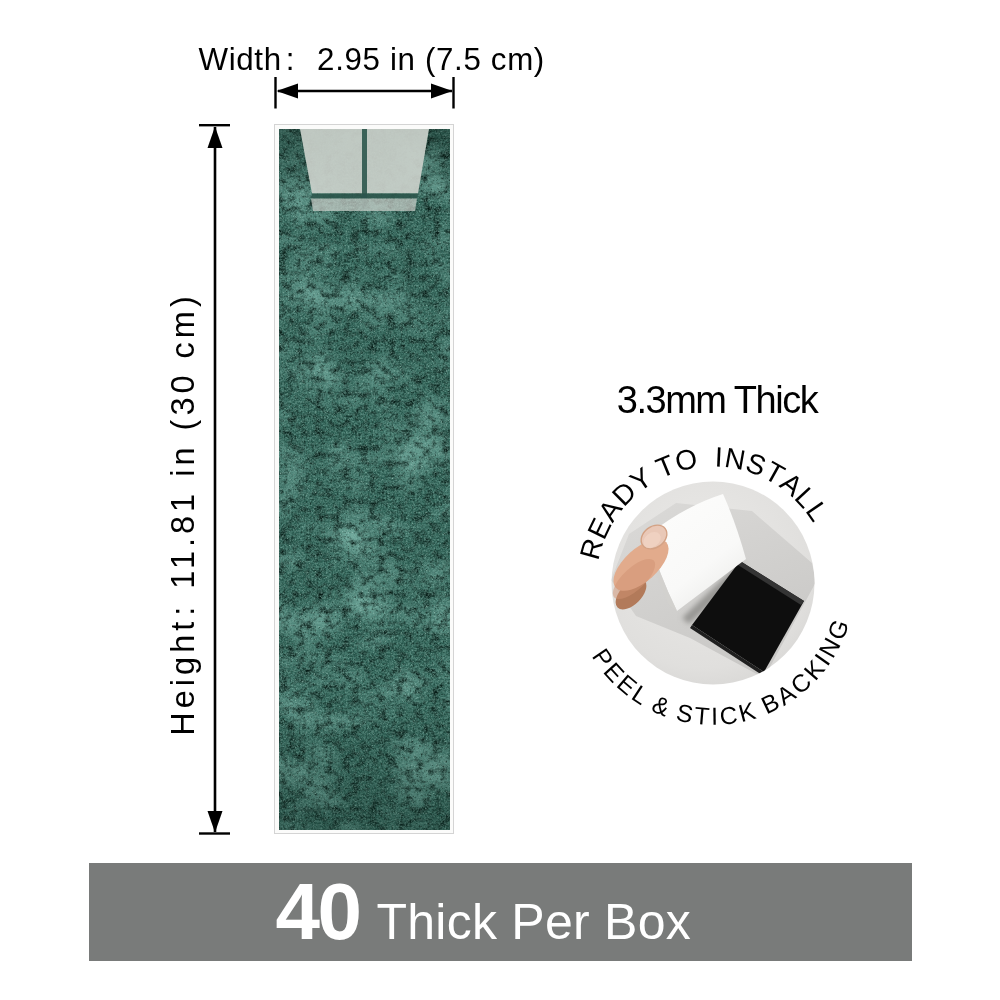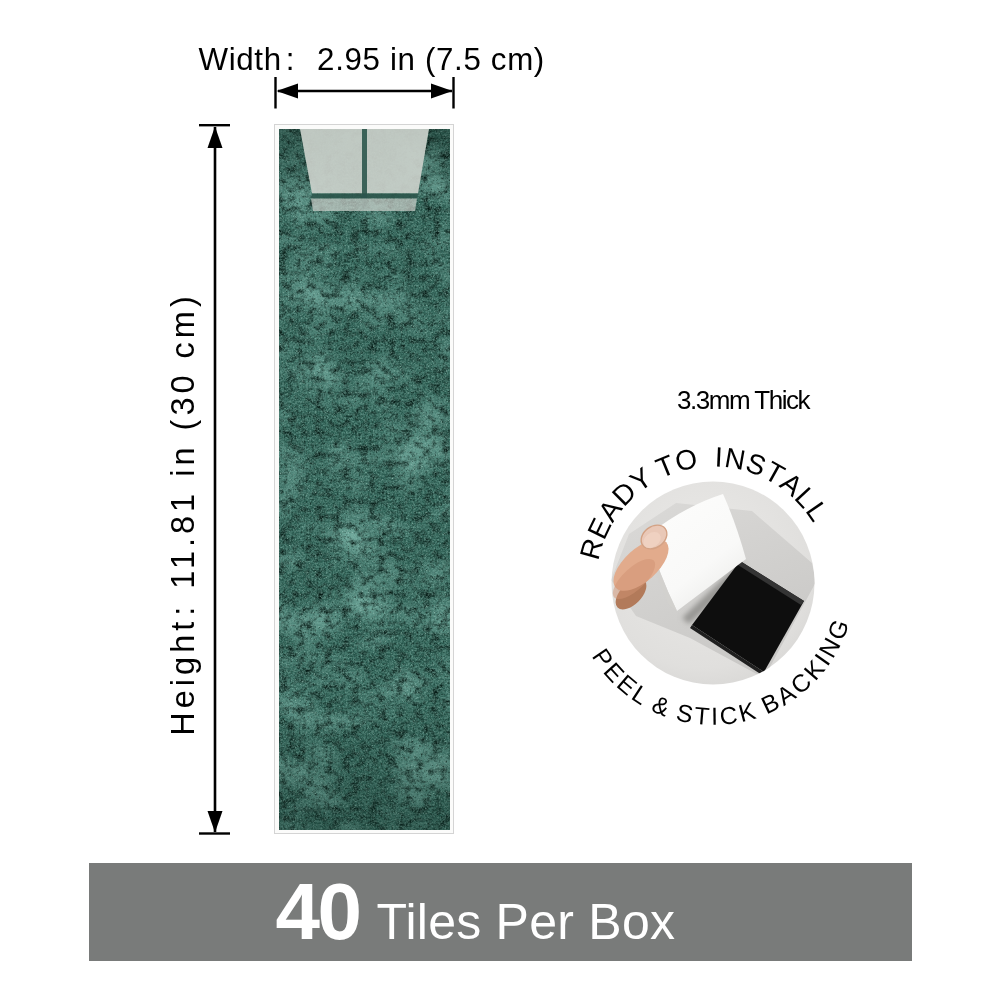--- a/index.html
+++ b/index.html
@@ -74,21 +74,21 @@
 <div class="abs" style="left:-67.2px;top:493.5px;width:500px;height:40px;font-size:32.5px;line-height:40px;letter-spacing:4px;color:#000;white-space:nowrap;transform:rotate(-90deg);transform-origin:center;text-align:center;">Height<span style="margin:0 14px 0 2px;">:</span>11.81 in (30 cm)</div>
 
 <svg class="abs" style="left:192px;top:118px;" width="46" height="724" viewBox="0 0 46 724">
   <line x1="7" y1="7.2" x2="38" y2="7.2" stroke="#000" stroke-width="2.4"></line>
   <line x1="7" y1="715.5" x2="38" y2="715.5" stroke="#000" stroke-width="2.4"></line>
   <line x1="23" y1="9" x2="23" y2="714" stroke="#000" stroke-width="2.6"></line>
   <polygon points="23,8.5 15.5,30 30.5,30" fill="#000"></polygon>
   <polygon points="23,714.5 15.5,693 30.5,693" fill="#000"></polygon>
 </svg>
 
-<div class="abs" style="left:543px;top:378px;width:400px;text-align:center;font-size:26px;line-height:44px;letter-spacing:-1.5px;color:#000;">3.3mm Thick</div>
+<div class="abs" style="left:517px;top:378px;width:400px;text-align:center;font-size:38px;line-height:44px;letter-spacing:-1.5px;color:#000;">3.3mm Thick</div>
 
 <svg class="abs" style="left:540px;top:410px;" width="350" height="345" viewBox="0 0 350 345">
   <defs>
     <radialGradient id="circBg" cx="45%" cy="38%" r="72%">
       <stop offset="0" stop-color="#ebeae8"></stop>
       <stop offset="0.75" stop-color="#e0dfdd"></stop>
       <stop offset="1" stop-color="#d5d4d2"></stop>
     </radialGradient>
     <linearGradient id="flapGrad" x1="0.1" y1="0" x2="0.75" y2="1">
       <stop offset="0" stop-color="#fdfdfc"></stop>
@@ -163,14 +163,14 @@
     <text transform="translate(260.6,273.1) rotate(-41.2)" y="8.8">C</text>
     <text transform="translate(273.8,259.8) rotate(-49.3)" y="8.8">K</text>
     <text transform="translate(281.9,249.3) rotate(-55.0)" y="8.8">I</text>
     <text transform="translate(289.3,237.6) rotate(-61.0)" y="8.8">N</text>
     <text transform="translate(297.7,219.4) rotate(-69.6)" y="8.8">G</text>
   </g>
 </svg>
 
 <div class="abs" style="left:88.5px;top:863px;width:823px;height:98px;background:#797b7a;">
 
-  <div class="abs" style="left:187px;top:9px;white-space:nowrap;color:#fff;font-size:50px;line-height:80px;"><span style="font-size:80px;font-weight:bold;letter-spacing:-2.5px;">40</span><span style="margin-left:17px;letter-spacing:0.25px;">Tiles Per Box</span></div>
+  <div class="abs" style="left:187px;top:9px;white-space:nowrap;color:#fff;font-size:50px;line-height:80px;"><span style="font-size:80px;font-weight:bold;letter-spacing:-2.5px;">40</span><span style="margin-left:17px;letter-spacing:0.25px;">Thick Per Box</span></div>
 </div>
 
 </body></html>

